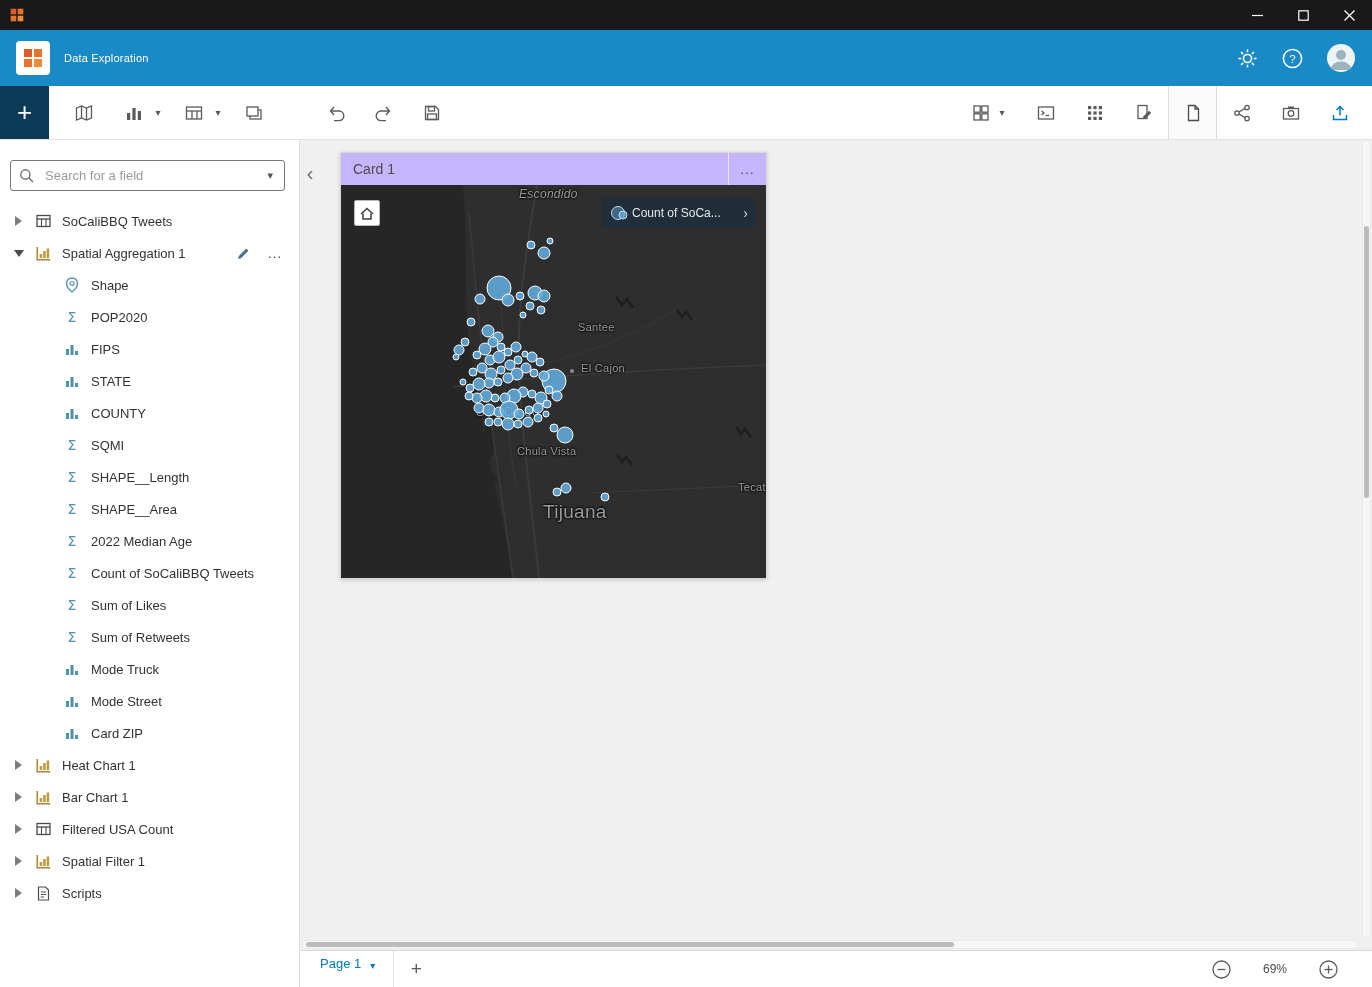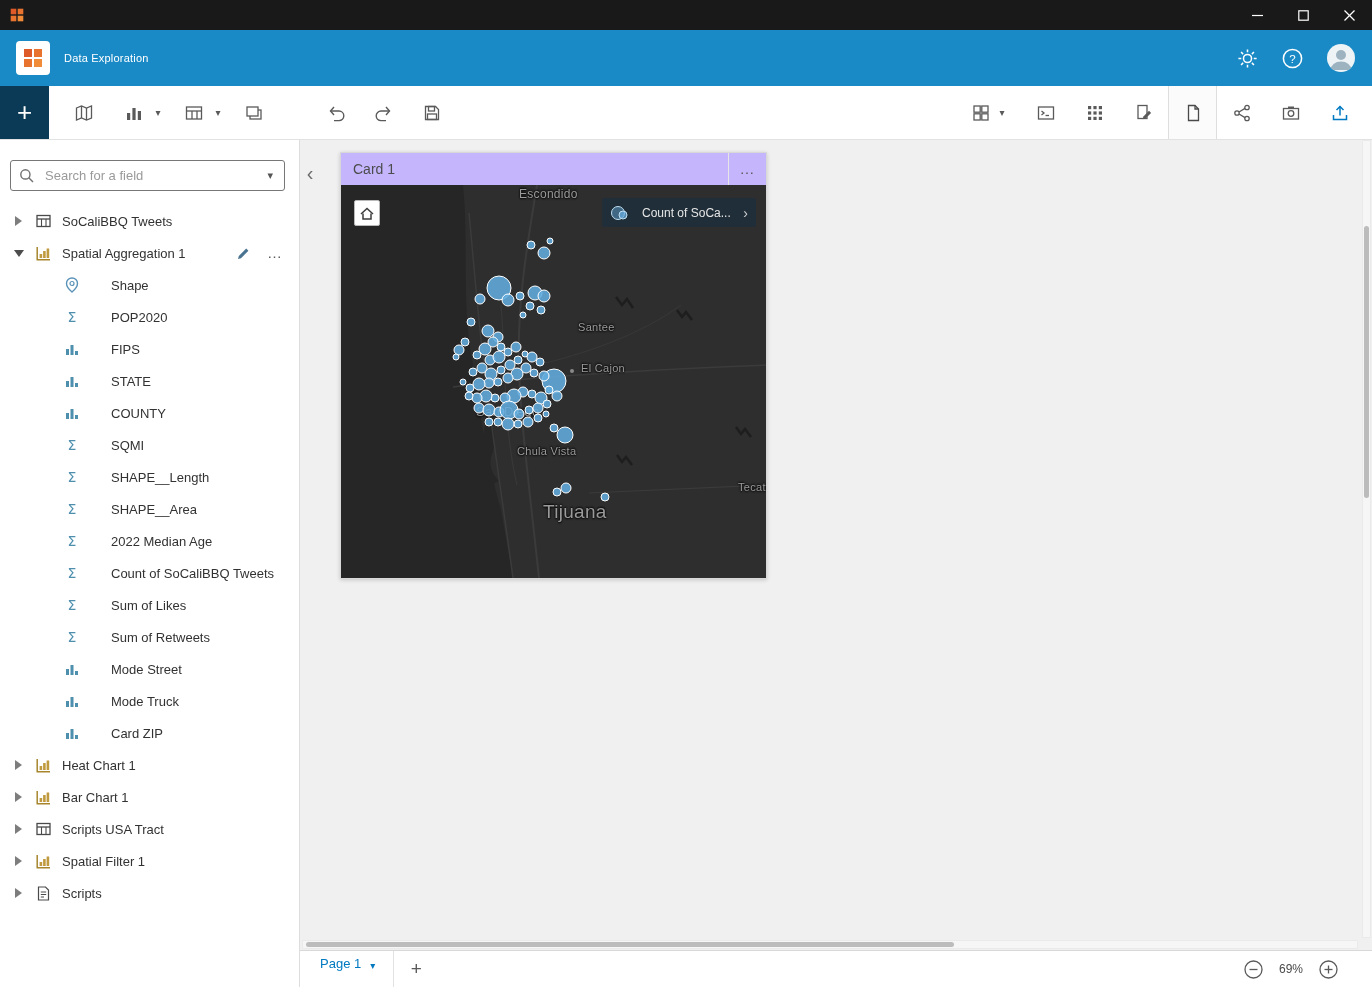--- a/index.html
+++ b/index.html
@@ -33,50 +33,50 @@
 .search-wrap{position:relative;margin:8px 14px 14px 10px}
 .search-input{width:100%;height:31px;border:1px solid #777;border-radius:3px;padding:0 34px;font-size:13px;color:#333;font-family:inherit;outline:none}
 .search-input::placeholder{color:#9a9a9a}
 .search-icon{position:absolute;left:9px;top:8px}
 .search-caret{position:absolute;right:12px;top:9px;color:#555;font-size:11px;cursor:pointer}
 .tree-row{display:flex;align-items:center;height:32px;padding-left:14px;gap:11px;font-size:13px;color:#323232;cursor:pointer;white-space:nowrap}
 .expander{width:10px;display:flex;align-items:center;cursor:pointer}
 .ds-icon{width:16px;display:flex;justify-content:center}
 .row-actions{margin-left:auto;display:flex;align-items:center;gap:16px;padding-right:16px}
 .ellipsis{color:#5a5a5a;font-size:15px;letter-spacing:1px;cursor:pointer;line-height:10px}
-.field-row{display:flex;align-items:center;height:32px;padding-left:64px;gap:31px;font-size:13px;color:#323232;cursor:pointer;white-space:nowrap}
+.field-row{display:flex;align-items:center;height:32px;padding-left:64px;gap:11px;font-size:13px;color:#323232;cursor:pointer;white-space:nowrap}
 .f-icon{width:16px;display:flex;justify-content:center;align-items:center}
 .sigma{color:#4e8fae;font-size:14px;font-family:"DejaVu Sans",sans-serif}
 
 .right-col{flex:1;display:flex;flex-direction:column;min-width:0}
 .canvas{height:810px;background:#f0f0f0;position:relative;overflow:hidden}
 .collapse-btn{position:absolute;left:2px;top:22px;color:#6a6a6a;font-size:20px;cursor:pointer;width:16px;text-align:center}
 .card{position:absolute;left:40px;top:12px;width:427px;background:#fff;border:1px solid #d8d8d8;box-shadow:0 1px 4px rgba(0,0,0,.18)}
 .card-header{height:32px;display:flex;align-items:center;padding-left:12px;font-size:14px;color:#4c4c4c;background:#c4b5fd}
 .card-menu{margin-left:auto;width:38px;height:32px;display:flex;align-items:center;justify-content:center;border-left:1px solid #e6e6e6;cursor:pointer}
 .map-body{position:relative;width:100%;height:393px;background:#2e2e2e;overflow:hidden;cursor:grab}
 .map-base{position:absolute;left:0;top:0;z-index:1}
 .label-layer{position:absolute;inset:0;z-index:2}
 .bubble-layer{position:absolute;left:0;top:0;z-index:3}
 .map-label{position:absolute;color:#9a9a9a;font-size:11px;white-space:nowrap;text-shadow:0 1px 2px #000,0 -1px 2px #000;letter-spacing:.3px}
 .bubble{fill:rgba(98,172,222,.88);stroke:#fff;stroke-width:1}
 .home-btn{position:absolute;left:13px;top:15px;width:26px;height:26px;background:#fff;border:1px solid #b9b9b9;border-radius:2px;display:flex;align-items:center;justify-content:center;z-index:4;cursor:pointer}
-.legend-chip{position:absolute;right:10px;top:13px;height:29px;width:154px;background:#202e39;color:#e6e6e6;display:flex;align-items:center;gap:10px;padding:0 8px 0 8px;font-size:12px;z-index:4;cursor:pointer;border-radius:2px}
+.legend-chip{position:absolute;right:10px;top:13px;height:29px;width:154px;background:#202e39;color:#e6e6e6;display:flex;align-items:center;gap:0;padding:0 8px 0 8px;font-size:12px;z-index:4;cursor:pointer;border-radius:2px}
 .legend-chip .chev{margin-left:auto;color:#cfcfcf;font-size:14px}
 .legend-label{overflow:hidden;text-overflow:clip;white-space:nowrap}
 .h-scrollbar{position:absolute;left:2px;right:14px;bottom:1px;height:9px;background:#f6f6f6;border:1px solid #eaeaea;z-index:6}
 .h-thumb{position:absolute;left:3px;top:1px;height:5px;width:648px;background:#bcbcbc;border-radius:3px;cursor:pointer}
 .v-scrollbar{position:absolute;top:0;bottom:12px;right:1px;width:9px;background:#f6f6f6;border:1px solid #eaeaea;z-index:6}
 .v-thumb{position:absolute;top:85px;left:1px;width:5px;height:272px;background:#bcbcbc;border-radius:3px;cursor:pointer}
 
 .footer{height:37px;background:#fff;border-top:1px solid #d8d8d8;display:flex;align-items:center}
 .page-tab{display:flex;align-items:flex-end;gap:9px;height:100%;padding:0 18px 16px 20px;color:#0079c1;font-size:13px;cursor:pointer;border-right:1px solid #e2e2e2}
 .page-caret{font-size:10px}
 .add-page{width:44px;height:100%;display:flex;align-items:center;justify-content:center;color:#5a5a5a;font-size:19px;cursor:pointer}
-.zoom{margin-left:auto;display:flex;align-items:center;gap:16px;margin-right:34px;color:#4a4a4a;font-size:12px}
+.zoom{margin-left:auto;display:flex;align-items:center;gap:32px;margin-right:34px;color:#4a4a4a;font-size:12px}
 .zoom-btn{cursor:pointer;display:flex}
 .defs{position:absolute;width:0;height:0;overflow:hidden}
 </style>
 </head>
 <body>
 
 <svg class="defs" aria-hidden="true">
   <defs>
     <symbol id="sym-tri-right" viewBox="0 0 9 10">
         <polygon points="1,0 8,5 1,10" fill="#7d7d7d"></polygon>
@@ -418,29 +418,29 @@
     <div class="field-row">
       <span class="f-icon sigma">Σ</span>
       <span class="tree-label">Sum of Retweets</span>
     </div>
     <div class="field-row">
       <span class="f-icon">
           <svg width="14" height="14">
             <use href="#sym-bars"></use>
           </svg>
         </span>
-      <span class="tree-label">Mode Street</span>
+      <span class="tree-label">Mode Truck</span>
     </div>
     <div class="field-row">
       <span class="f-icon">
           <svg width="14" height="14">
             <use href="#sym-bars"></use>
           </svg>
         </span>
-      <span class="tree-label">Mode Truck</span>
+      <span class="tree-label">Mode Street</span>
     </div>
     <div class="field-row">
       <span class="f-icon">
           <svg width="14" height="14">
             <use href="#sym-bars"></use>
           </svg>
         </span>
       <span class="tree-label">Card ZIP</span>
     </div>
 
@@ -474,21 +474,21 @@
       <span class="expander">
           <svg width="9" height="10">
             <use href="#sym-tri-right"></use>
           </svg>
         </span>
       <span class="ds-icon">
           <svg width="15" height="14">
             <use href="#sym-table"></use>
           </svg>
         </span>
-      <span class="tree-label">Scripts USA Tract</span>
+      <span class="tree-label">Filtered USA Count</span>
     </div>
     <div class="tree-row">
       <span class="expander">
           <svg width="9" height="10">
             <use href="#sym-tri-right"></use>
           </svg>
         </span>
       <span class="ds-icon">
           <svg width="15" height="15">
             <use href="#sym-result"></use>
@@ -533,21 +533,21 @@
             <path d="M160 120 C165 180 162 240 176 300" stroke="#383838" stroke-width="1.2" fill="none"></path>
             <path d="M248 308 L427 300" stroke="#3b3b3b" stroke-width="1.2" fill="none"></path>
             <path d="M196 180 C240 170 300 150 340 120" stroke="#383838" stroke-width="1" fill="none"></path>
             <path d="M275 112 l6 8 l5 -6 l6 9" stroke="#1e1e1e" stroke-width="2.5" fill="none"></path>
             <path d="M336 125 l5 7 l4 -5 l6 8" stroke="#1e1e1e" stroke-width="2.5" fill="none"></path>
             <path d="M395 242 l5 7 l4 -5 l6 8" stroke="#1e1e1e" stroke-width="2.5" fill="none"></path>
             <path d="M276 270 l5 7 l4 -5 l6 8" stroke="#1e1e1e" stroke-width="2.5" fill="none"></path>
             <circle cx="231" cy="186" r="2" fill="#8a8a8a"></circle>
           </svg>
           <div class="label-layer" id="label-layer">
-              <span class="map-label" style="left: 178px; top: 2px; font-size: 12px;">Escondido</span>
+              <span class="map-label" style="left: 178px; top: 2px; font-size: 12px; font-style: italic;">Escondido</span>
               <span class="map-label" style="left: 237px; top: 136px; font-size: 11px;">Santee</span>
               <span class="map-label" style="left: 240px; top: 177px; font-size: 11px;">El Cajon</span>
               <span class="map-label" style="left: 135px; top: 219px; font-size: 13px;">San Diego</span>
               <span class="map-label" style="left: 176px; top: 260px; font-size: 11px;">Chula Vista</span>
               <span class="map-label" style="left: 202px; top: 316px; font-size: 19px;">Tijuana</span>
               <span class="map-label" style="left: 397px; top: 296px; font-size: 11px;">Tecate</span>
             </div>
           <svg class="bubble-layer" id="bubble-layer" width="427" height="393" viewBox="0 0 427 393">
               <circle cx="190" cy="60" r="4" class="bubble"></circle>
               <circle cx="203" cy="68" r="6" class="bubble"></circle>

